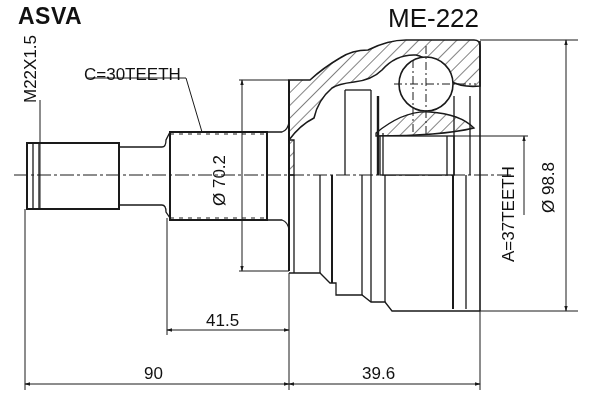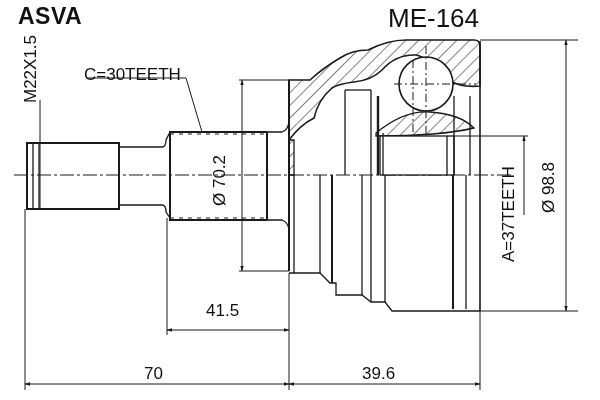--- a/index.html
+++ b/index.html
@@ -100,23 +100,23 @@
     <line x1="25" y1="209" x2="25" y2="390" stroke-width="1"></line>
     <line x1="289" y1="273" x2="289" y2="390" stroke-width="1"></line>
     <line x1="25" y1="384" x2="289" y2="384" stroke-width="1" marker-start="url(#arr)" marker-end="url(#arr)"></line>
 
     <line x1="480" y1="311" x2="480" y2="390" stroke-width="1"></line>
     <line x1="289" y1="384" x2="480" y2="384" stroke-width="1" marker-start="url(#arr)" marker-end="url(#arr)"></line>
   </g>
 </svg>
 
 <div class="lbl brand">ASVA</div>
-<div class="lbl part">ME-164</div>
+<div class="lbl part">ME-222</div>
 
 <div class="lbl dim rot" style="left:22px; top:103px;">M22X1.5</div>
 <div class="lbl dim" style="left:84px; top:66px;">C=30TEETH</div>
 <div class="lbl dim rot" style="left:211px; top:206px;">Ø 70.2</div>
 <div class="lbl dim rot" style="left:500px; top:262px;">A=37TEETH</div>
 <div class="lbl dim rot" style="left:540px; top:213px;">Ø 98.8</div>
 
-<div class="lbl dim" style="left:206px; top:302px;text-align:right;">41.5</div>
-<div class="lbl dim" style="left:144px; top:365px;">70</div>
+<div class="lbl dim" style="left:206px; top:312px;text-align:right;">41.5</div>
+<div class="lbl dim" style="left:144px; top:365px;">90</div>
 <div class="lbl dim" style="left:362px; top:365px;">39.6</div>
 
 </body></html>

